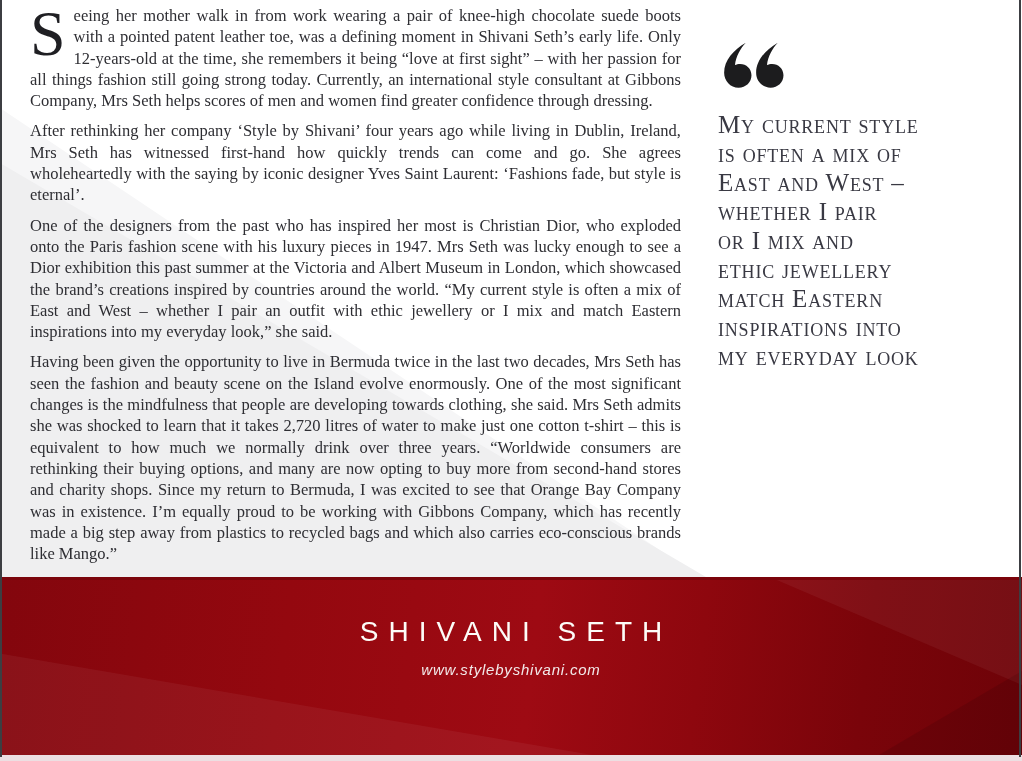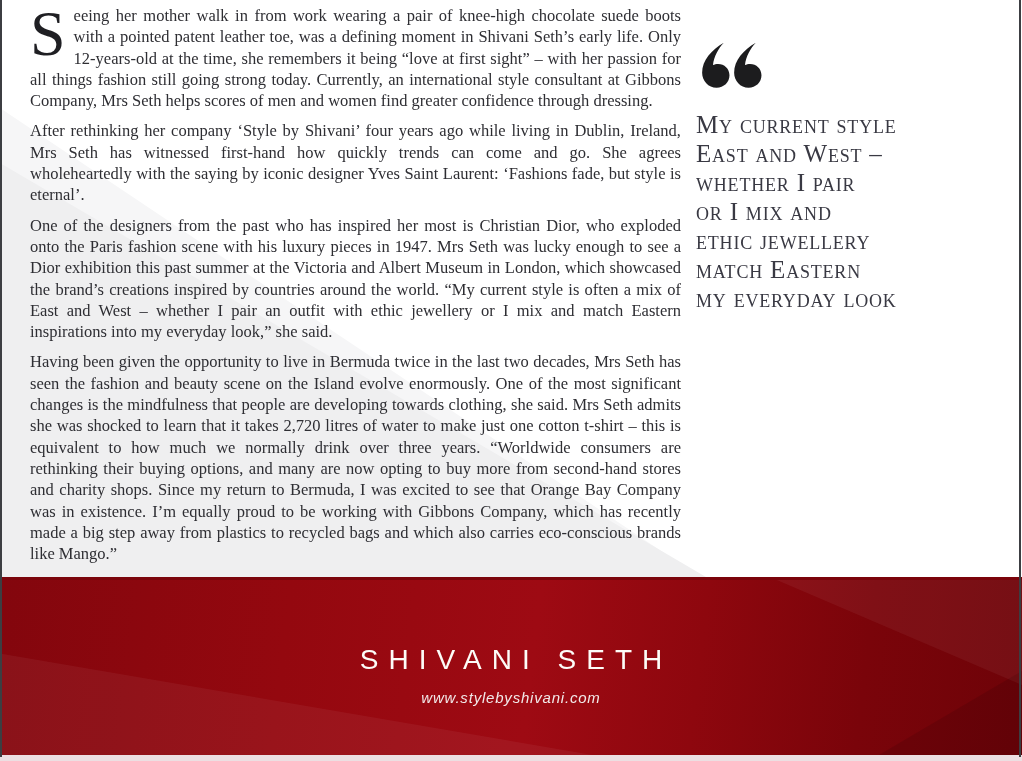--- a/index.html
+++ b/index.html
@@ -24,39 +24,39 @@
     font-size:16.5px; line-height:21.3px; color:#2e2e33;
     text-align:justify; z-index:2;
   }
   .article p { margin:0 0 9px 0; }
   .dropcap {
     float:left; font-size:64px; line-height:52px;
     padding:3px 8px 0 0; color:#1f1f23; font-family:"Liberation Serif", serif;
   }
 
   
-  .pullquote { position:absolute; left:696px; top:42px; width:254px; z-index:2; }
+  .pullquote { position:absolute; left:718px; top:42px; width:254px; z-index:2; }
   .qicon { display:block; margin-left:2px; }
   .qlines {
     margin-top:20px; font-variant:small-caps; font-family:"Liberation Serif", serif;
     font-size:25px; line-height:29px; letter-spacing:0.8px; color:#393943;
   }
   .qline { white-space:nowrap; }
 
   
   .banner {
     position:absolute; left:0; top:577px; width:1022px; height:178px; z-index:10;
     background:linear-gradient(97deg,#83060d 0%,#94080f 28%,#9e0a13 52%,#8e070e 68%,#7a040a 84%,#6e0308 100%);
     border-top:3px solid #7b040b; box-sizing:border-box;
   }
   .facet { position:absolute; left:0; top:0; width:100%; height:100%; pointer-events:none; }
   .facet-1 { background:rgba(255,255,255,0.05); clip-path:polygon(0 42%, 58% 100%, 0 100%); }
   .facet-2 { background:rgba(255,255,255,0.05); clip-path:polygon(76% 0, 100% 0, 100% 60%); }
   .facet-3 { background:rgba(0,0,0,0.10);       clip-path:polygon(86% 100%, 100% 52%, 100% 100%); }
-  .banner-inner { position:relative; text-align:center; padding-top:64px; z-index:2; }
+  .banner-inner { position:relative; text-align:center; padding-top:36px; z-index:2; }
   .banner-name {
     font-family:"Liberation Sans", sans-serif; font-weight:300;
     font-size:28px; letter-spacing:10px; text-indent:10px; color:#fdfcf8;
   }
   .banner-site {
     font-family:"Liberation Sans", sans-serif; font-size:15px;
     letter-spacing:0.8px; color:#f2e9e9; margin-top:13px;font-style:italic;
   }
 
   
@@ -77,25 +77,27 @@
     <p>Having been given the opportunity to live in Bermuda twice in the last two decades, Mrs Seth has seen the fashion and beauty scene on the Island evolve enormously. One of the most significant changes is the mindfulness that people are developing towards clothing, she said. Mrs Seth admits she was shocked to learn that it takes 2,720 litres of water to make just one cotton t-shirt – this is equivalent to how much we normally drink over three years. “Worldwide consumers are rethinking their buying options, and many are now opting to buy more from second-hand stores and charity shops. Since my return to Bermuda, I was excited to see that Orange Bay Company was in existence. I’m equally proud to be working with Gibbons Company, which has recently made a big step away from plastics to recycled bags and which also carries eco-conscious brands like Mango.”</p>
   </div>
 
   <div class="pullquote">
     <svg class="qicon" width="64" height="48" viewBox="0 0 124 90" xmlns="http://www.w3.org/2000/svg">
       <path fill="#1c1c1e" d="M50 0 C26 14 8 34 8 58 C8 74 20 87 36 87 C50 87 61 77 61 63 C61 50 51 41 39 41 C35 41 32 42 29 43 C31 26 39 12 50 0 Z"></path>
       <path fill="#1c1c1e" d="M112 0 C88 14 70 34 70 58 C70 74 82 87 98 87 C112 87 123 77 123 63 C123 50 113 41 101 41 C97 41 94 42 91 43 C93 26 101 12 112 0 Z"></path>
     </svg>
     <div class="qlines">
       <div class="qline">My current style</div>
+      <div class="qline">is often a mix of</div>
       <div class="qline">East and West –</div>
       <div class="qline">whether I pair</div>
       <div class="qline">or I mix and</div>
       <div class="qline">ethic jewellery</div>
       <div class="qline">match Eastern</div>
+      <div class="qline">inspirations into</div>
       <div class="qline">my everyday look</div>
     </div>
   </div>
 
   <div class="banner">
     <div class="facet facet-1"></div>
     <div class="facet facet-2"></div>
     <div class="facet facet-3"></div>
     <div class="banner-inner">
       <div class="banner-name">SHIVANI SETH</div>

